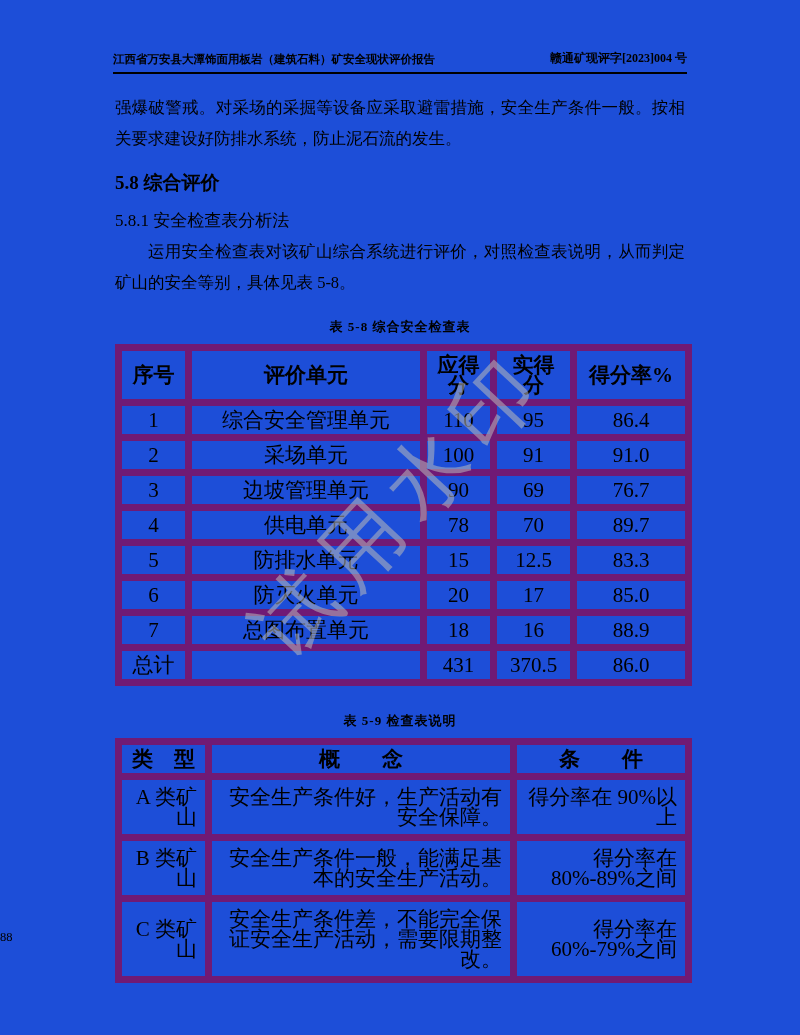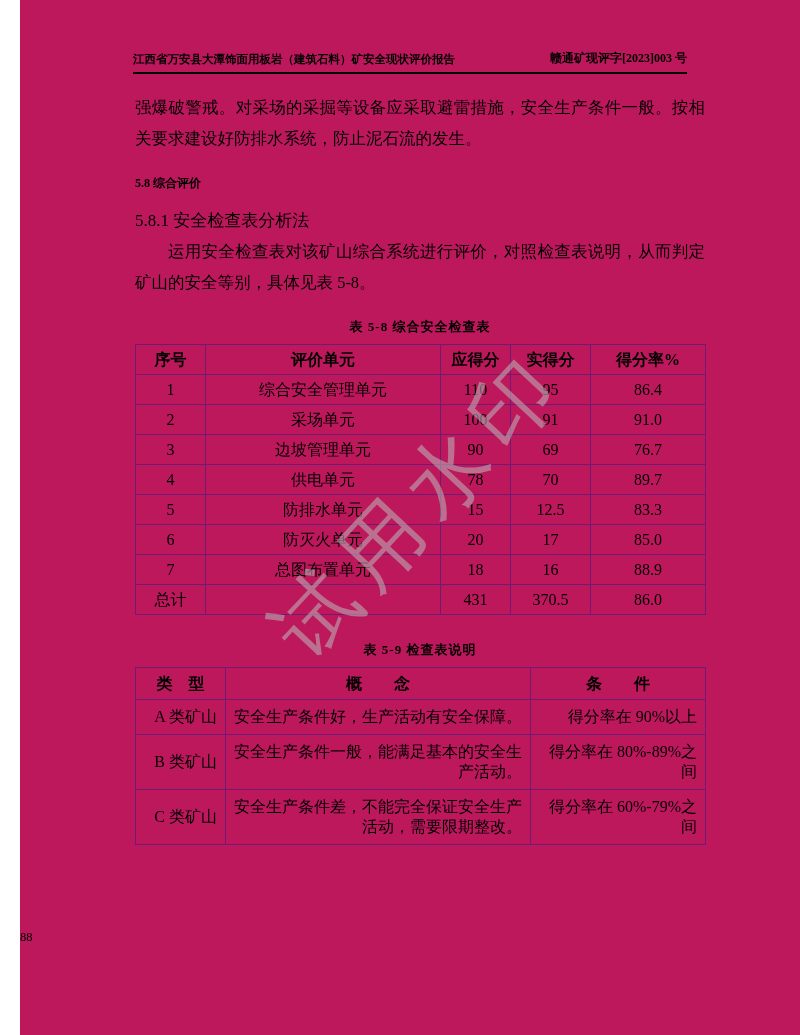--- a/index.html
+++ b/index.html
@@ -4,55 +4,55 @@
 <style>
   * { box-sizing: border-box; margin: 0; padding: 0; }
   html, body { background: #ffffff; }
   body {
     width: 800px; height: 1035px;
     position: relative;
     font-family: "Liberation Serif", "DejaVu Serif", serif;
     color: #000;
     overflow: hidden;
   }
-  .page { position: absolute; inset: 0; background: #be185d; margin-left: 20px; }
+  .page { position: absolute; inset: 0; background: #1d4ed8; }
 
   .doc-header {
     position: absolute; left: 113px; right: 113px; top: 50px;
     display: flex; justify-content: space-between; align-items: flex-end;
     font-size: 11.5px; font-weight: bold;
     border-bottom: 2px solid #000;
     padding-bottom: 5px;
   }
   .doc-header .right { font-size: 12px; }
 
   .content {
     position: absolute; left: 115px; top: 92px; width: 570px;
   }
 
   .para {
     font-size: 16.5px; line-height: 31px; text-align: justify;
   }
   .para.indent { text-indent: 2em; }
 
-  .h1 { font-size: 12px; font-weight: bold; margin-top: 14px; line-height: 30px; }
+  .h1 { font-size: 19px; font-weight: bold; margin-top: 14px; line-height: 30px; }
   .h2 { font-size: 17px; font-weight: normal; margin-top: 8px; line-height: 30px; }
 
   .tbl-caption {
     text-align: center; font-weight: bold; font-size: 13px;
     margin-top: 20px; margin-bottom: 8px; letter-spacing: 1px;
   }
   .tbl-caption.second { margin-top: 26px; }
 
   table {
     border-collapse: collapse; width: 570px; table-layout: fixed;
   }
   th, td {
-    border: 1px solid #701a75;
-    font-size: 16px;
+    border: 7px solid #701a75;
+    font-size: 21px;
     padding: 4px 6px;
     line-height: 20px;
   }
   th { font-weight: bold; }
 
   
   .t1 th, .t1 td { text-align: center; height: 30px; }
 
   
   .t2 th { text-align: center; height: 32px; }
@@ -77,21 +77,21 @@
     text-align: left; font-size: 12.5px;
   }
 </style>
 </head>
 <body>
 
 <div class="page">
 
   <div class="doc-header">
     <span class="left">江西省万安县大潭饰面用板岩（建筑石料）矿安全现状评价报告</span>
-    <span class="right">赣通矿现评字[2023]003 号</span>
+    <span class="right">赣通矿现评字[2023]004 号</span>
   </div>
 
   <div class="content">
 
     <p class="para">强爆破警戒。对采场的采掘等设备应采取避雷措施，安全生产条件一般。按相关要求建设好防排水系统，防止泥石流的发生。</p>
 
     <div class="h1">5.8 综合评价</div>
     <div class="h2">5.8.1 安全检查表分析法</div>
 
     <p class="para indent">运用安全检查表对该矿山综合系统进行评价，对照检查表说明，从而判定矿山的安全等别，具体见表 5-8。</p>

